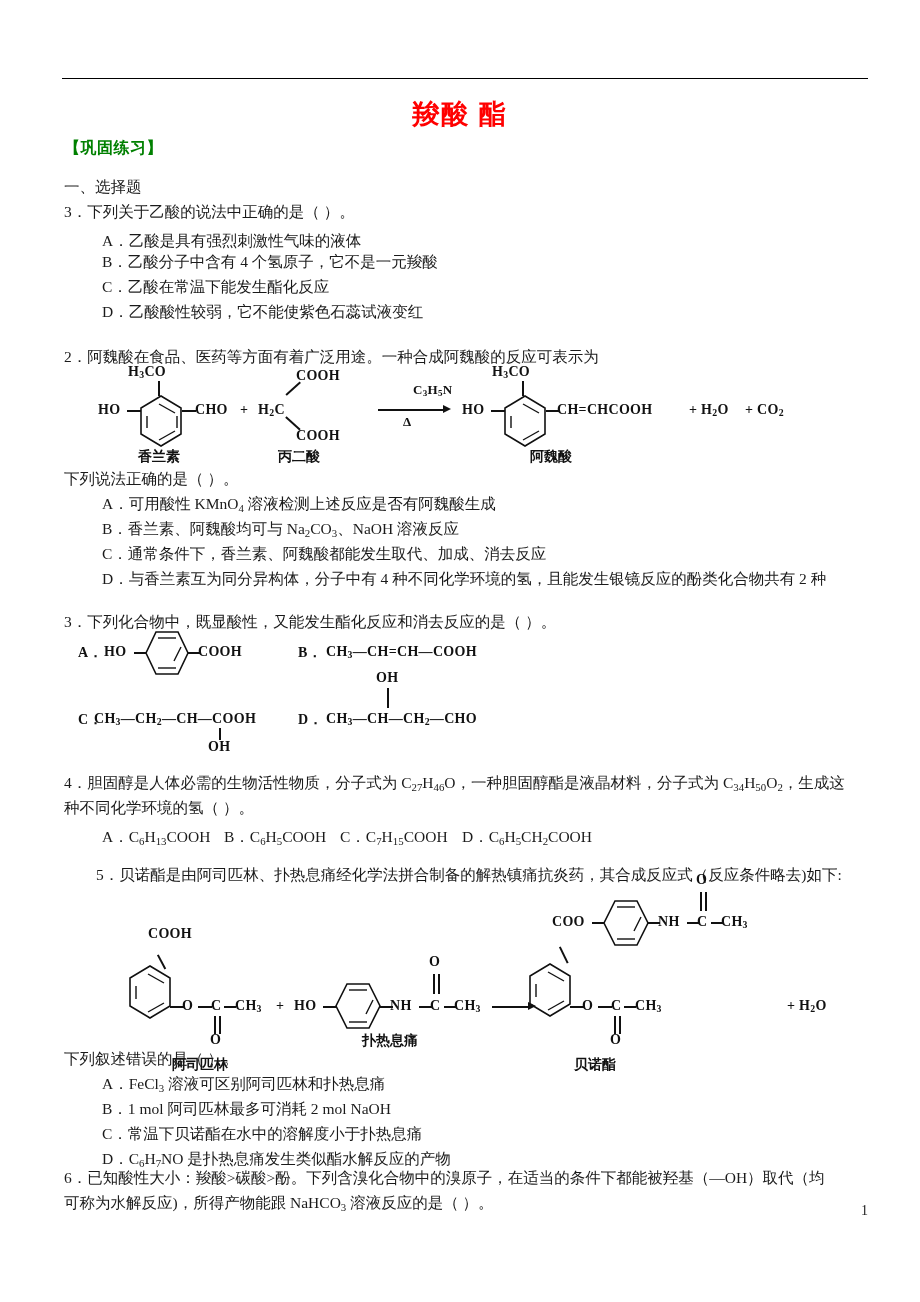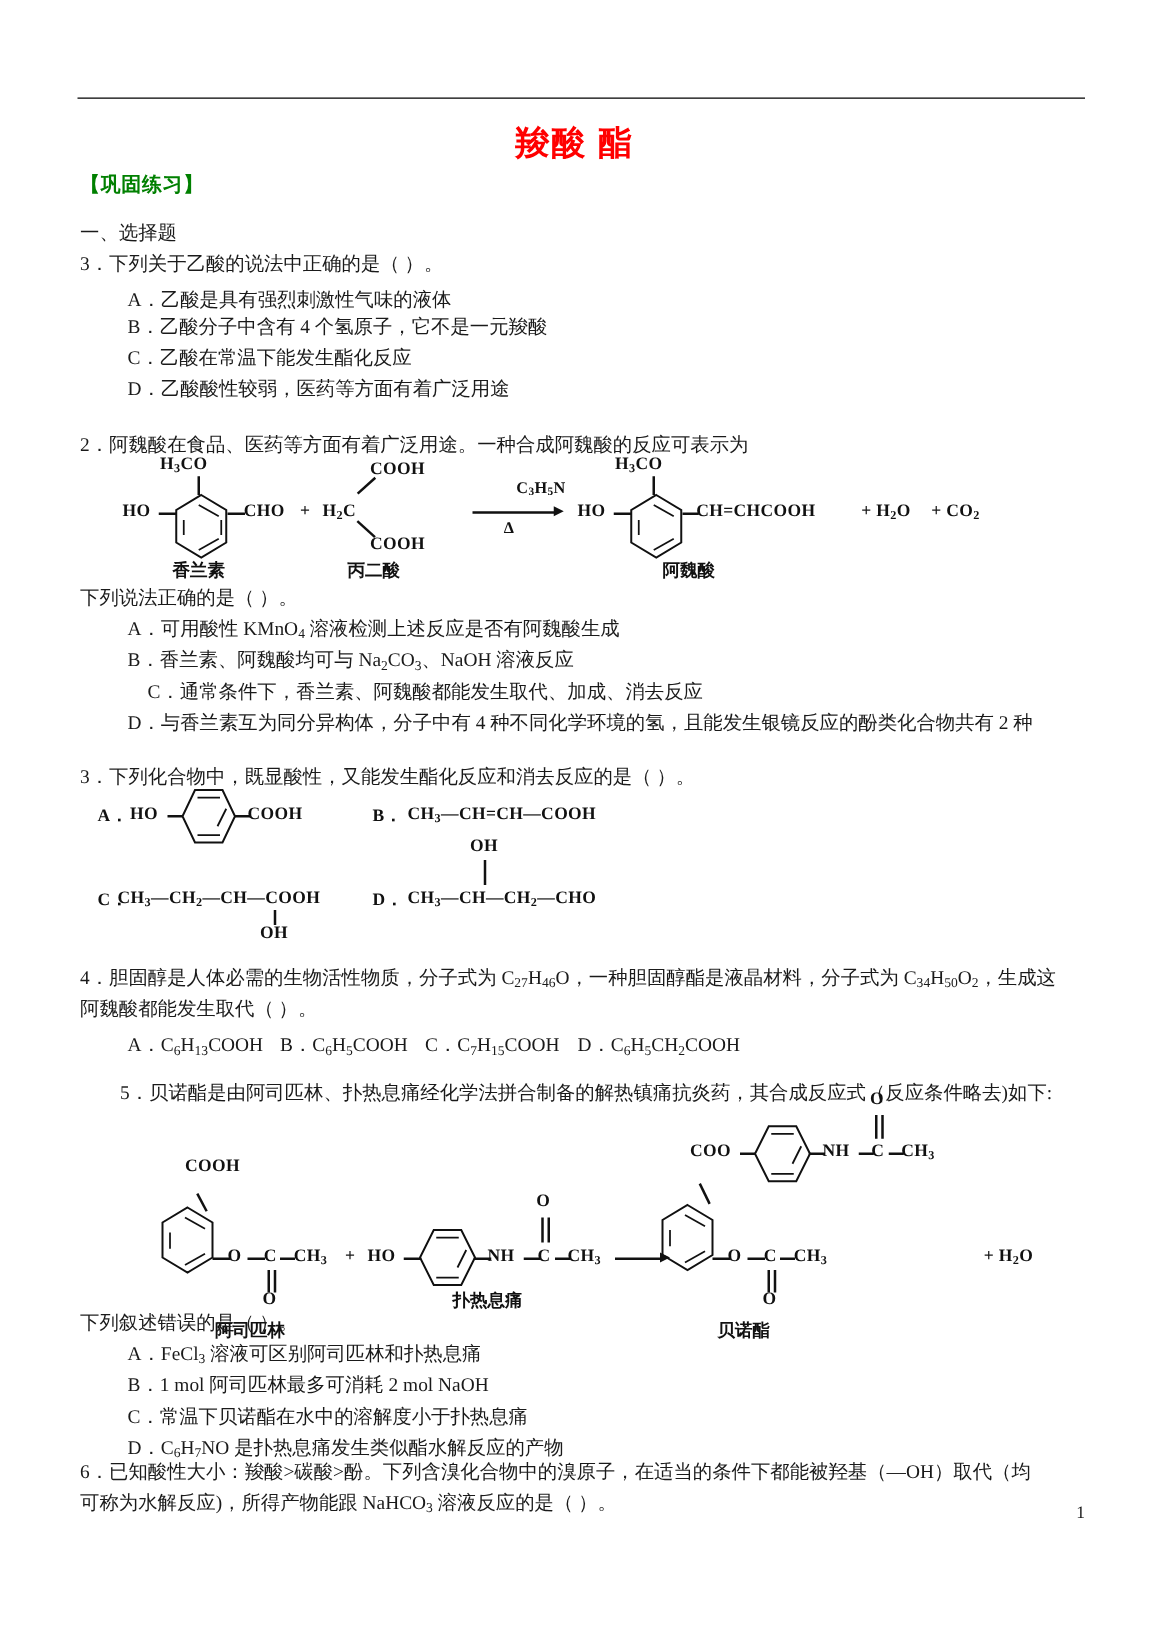--- a/index.html
+++ b/index.html
@@ -129,21 +129,21 @@
   <div class="doc-title">羧酸 酯</div>
 
   <div class="section-head">【巩固练习】</div>
 
   <div class="body-text" style="left:64px; top:174px;">一、选择题</div>
 
   <div class="body-text" style="left:64px; top:199px;">3．下列关于乙酸的说法中正确的是（      ）。</div>
   <div class="opt" style="left:102px; top:228px;text-align:center;">A．乙酸是具有强烈刺激性气味的液体</div>
   <div class="opt" style="left:102px; top:249px;">B．乙酸分子中含有 4 个氢原子，它不是一元羧酸</div>
   <div class="opt" style="left:102px; top:274px;">C．乙酸在常温下能发生酯化反应</div>
-  <div class="opt" style="left:102px; top:299px;">D．乙酸酸性较弱，医药等方面有着广泛用途</div>
+  <div class="opt" style="left:102px; top:299px;">D．乙酸酸性较弱，它不能使紫色石蕊试液变红</div>
 
   <div class="body-text" style="left:64px; top:344px;">2．阿魏酸在食品、医药等方面有着广泛用途。一种合成阿魏酸的反应可表示为</div>
 
   <div class="chem" style="left:100px; top:362px; width:700px; height:100px;">
 
     <div class="chem-lbl" style="left:28px; top:2px;">H<sub>3</sub>CO</div>
 
     <div class="bond v" style="left:58px; top:19px; height:15px;"></div>
 
     <div class="ring" style="left:38px; top:32px;">
@@ -198,21 +198,21 @@
     <div class="chem-lbl" style="left:645px; top:40px;">+ CO<sub>2</sub></div>
 
     <div class="cn-lbl" style="left:38px; top:86px;">香兰素</div>
     <div class="cn-lbl" style="left:178px; top:86px;">丙二酸</div>
     <div class="cn-lbl" style="left:430px; top:86px;">阿魏酸</div>
   </div>
 
   <div class="body-text" style="left:64px; top:466px;">下列说法正确的是（      ）。</div>
   <div class="opt" style="left:102px; top:491px;">A．可用酸性 KMnO<sub>4</sub> 溶液检测上述反应是否有阿魏酸生成</div>
   <div class="opt" style="left:102px; top:516px;">B．香兰素、阿魏酸均可与 Na<sub>2</sub>CO<sub>3</sub>、NaOH 溶液反应</div>
-  <div class="opt" style="left:102px; top:541px;margin-left:16px;">C．通常条件下，香兰素、阿魏酸都能发生取代、加成、消去反应</div>
+  <div class="opt" style="left:102px; top:541px;">C．通常条件下，香兰素、阿魏酸都能发生取代、加成、消去反应</div>
   <div class="opt" style="left:102px; top:566px;">D．与香兰素互为同分异构体，分子中有 4 种不同化学环境的氢，且能发生银镜反应的酚类化合物共有 2 种</div>
 
   <div class="body-text" style="left:64px; top:609px;">3．下列化合物中，既显酸性，又能发生酯化反应和消去反应的是（      ）。</div>
 
   <div class="chem" style="left:78px; top:632px; width:520px; height:110px;">
 
     <div class="chem-lbl" style="left:0px; top:12px;">A．</div>
     <div class="chem-lbl" style="left:26px; top:12px;">HO</div>
     <div class="bond h" style="left:56px; top:20px; width:12px;"></div>
     <div class="ring" style="left:66px; top:-2px;">
@@ -235,21 +235,21 @@
     <div class="bond v" style="left:141px; top:96px; height:12px;"></div>
     <div class="chem-lbl" style="left:130px; top:107px;">OH</div>
 
     <div class="chem-lbl" style="left:220px; top:79px;">D．</div>
     <div class="chem-lbl" style="left:248px; top:79px;">CH<sub>3</sub>—CH—CH<sub>2</sub>—CHO</div>
     <div class="chem-lbl" style="left:298px; top:38px;">OH</div>
     <div class="bond v" style="left:309px; top:56px; height:20px;"></div>
   </div>
 
   <div class="body-text" style="left:64px; top:770px;">4．胆固醇是人体必需的生物活性物质，分子式为 C<sub>27</sub>H<sub>46</sub>O，一种胆固醇酯是液晶材料，分子式为 C<sub>34</sub>H<sub>50</sub>O<sub>2</sub>，生成这</div>
-  <div class="body-text" style="left:64px; top:795px;">阿魏酸都能发生取代（      ）。</div>
+  <div class="body-text" style="left:64px; top:795px;">种不同化学环境的氢（      ）。</div>
   <div class="opt" style="left:102px; top:824px;">A．C<sub>6</sub>H<sub>13</sub>COOH</div>
   <div class="opt" style="left:224px; top:824px;">B．C<sub>6</sub>H<sub>5</sub>COOH</div>
   <div class="opt" style="left:340px; top:824px;">C．C<sub>7</sub>H<sub>15</sub>COOH</div>
   <div class="opt" style="left:462px; top:824px;">D．C<sub>6</sub>H<sub>5</sub>CH<sub>2</sub>COOH</div>
 
   <div class="body-text" style="left:64px; top:862px;margin-left:32px;">5．贝诺酯是由阿司匹林、扑热息痛经化学法拼合制备的解热镇痛抗炎药，其合成反应式（反应条件略去)如下:</div>
 
   <div class="chem" style="left:72px; top:896px; width:820px; height:140px;">
 
     <div class="chem-lbl" style="left:76px; top:30px;">COOH</div>

